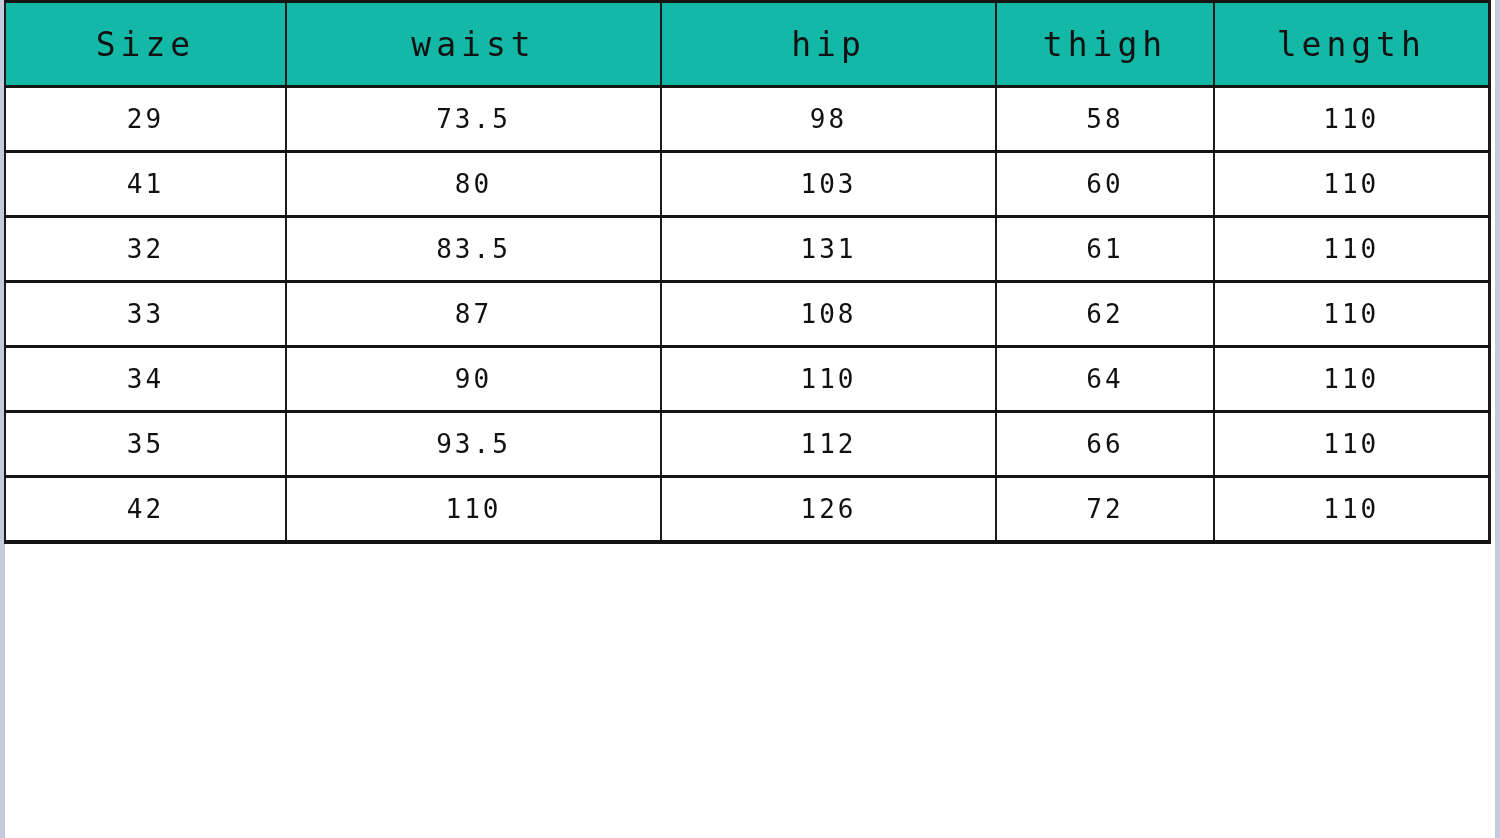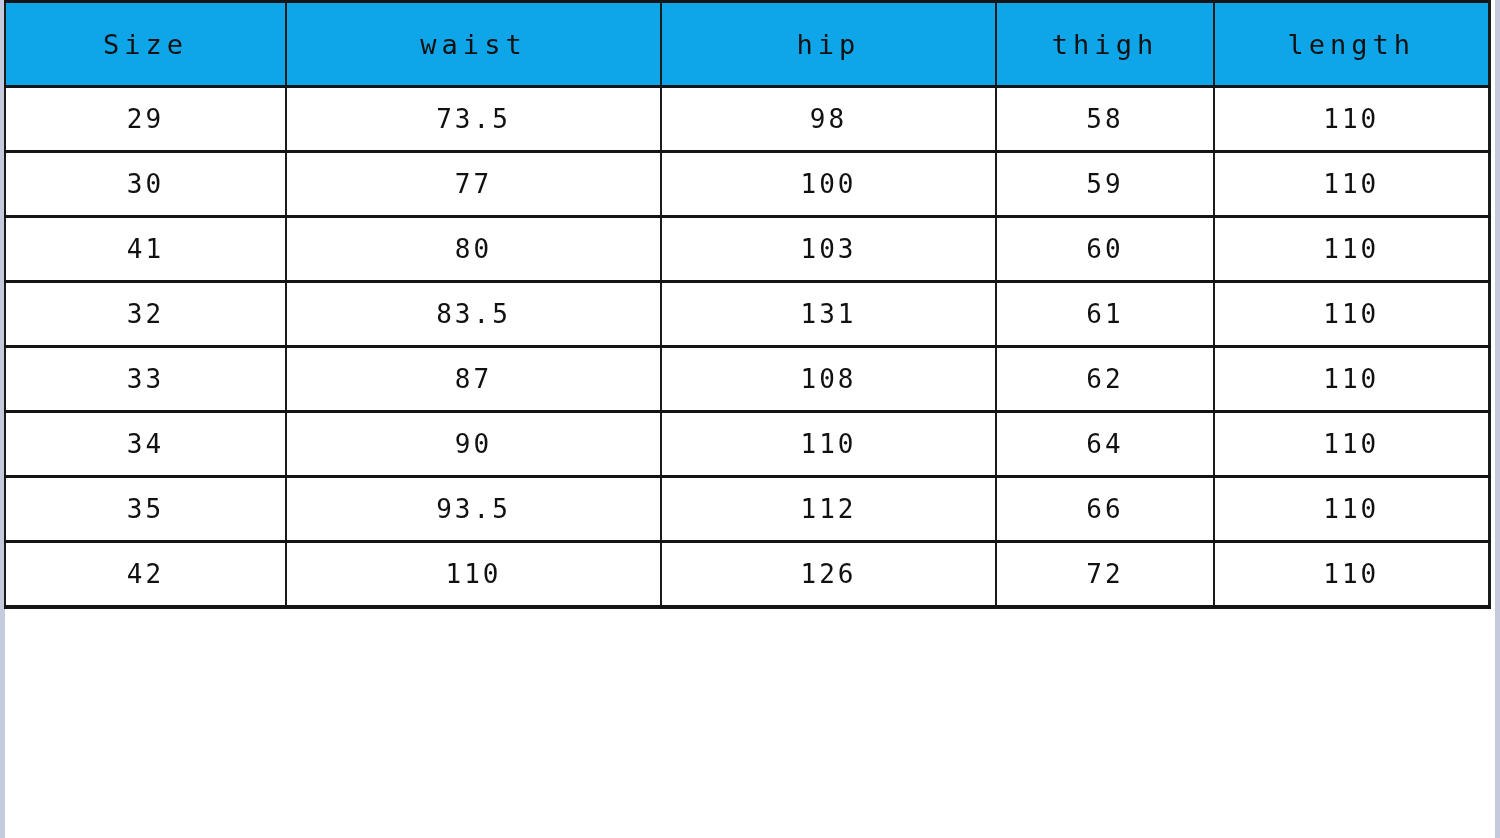--- a/index.html
+++ b/index.html
@@ -58,23 +58,23 @@
     border-right: 2px solid #1b1b1b;
     border-top: 3px solid #141414;
     border-bottom: 3px solid #141414;
     font-family: "DejaVu Sans Mono", "Liberation Mono", monospace;
     color: #111111;
     letter-spacing: 3px;
     padding: 0;
   }
 
   table.size-table thead th {
-    background: #0ea5e9;
+    background: #14b8a6;
     height: 82px;
-    font-size: 27px;
+    font-size: 33px;
     font-weight: normal;
     letter-spacing: 5px;
   }
 
   table.size-table tbody td {
     height: 62px;
     font-size: 26px;
     background: #ffffff;
     border-top-width: 1px;
     border-bottom-width: 3px;
@@ -121,27 +121,20 @@
     </thead>
     <tbody>
       <tr>
         <td><span class="cell-text">29</span></td>
         <td><span class="cell-text">73.5</span></td>
         <td><span class="cell-text">98</span></td>
         <td><span class="cell-text">58</span></td>
         <td><span class="cell-text">110</span></td>
       </tr>
       <tr>
-        <td><span class="cell-text">30</span></td>
-        <td><span class="cell-text">77</span></td>
-        <td><span class="cell-text">100</span></td>
-        <td><span class="cell-text">59</span></td>
-        <td><span class="cell-text">110</span></td>
-      </tr>
-      <tr>
         <td><span class="cell-text">41</span></td>
         <td><span class="cell-text">80</span></td>
         <td><span class="cell-text">103</span></td>
         <td><span class="cell-text">60</span></td>
         <td><span class="cell-text">110</span></td>
       </tr>
       <tr>
         <td><span class="cell-text">32</span></td>
         <td><span class="cell-text">83.5</span></td>
         <td><span class="cell-text">131</span></td>

